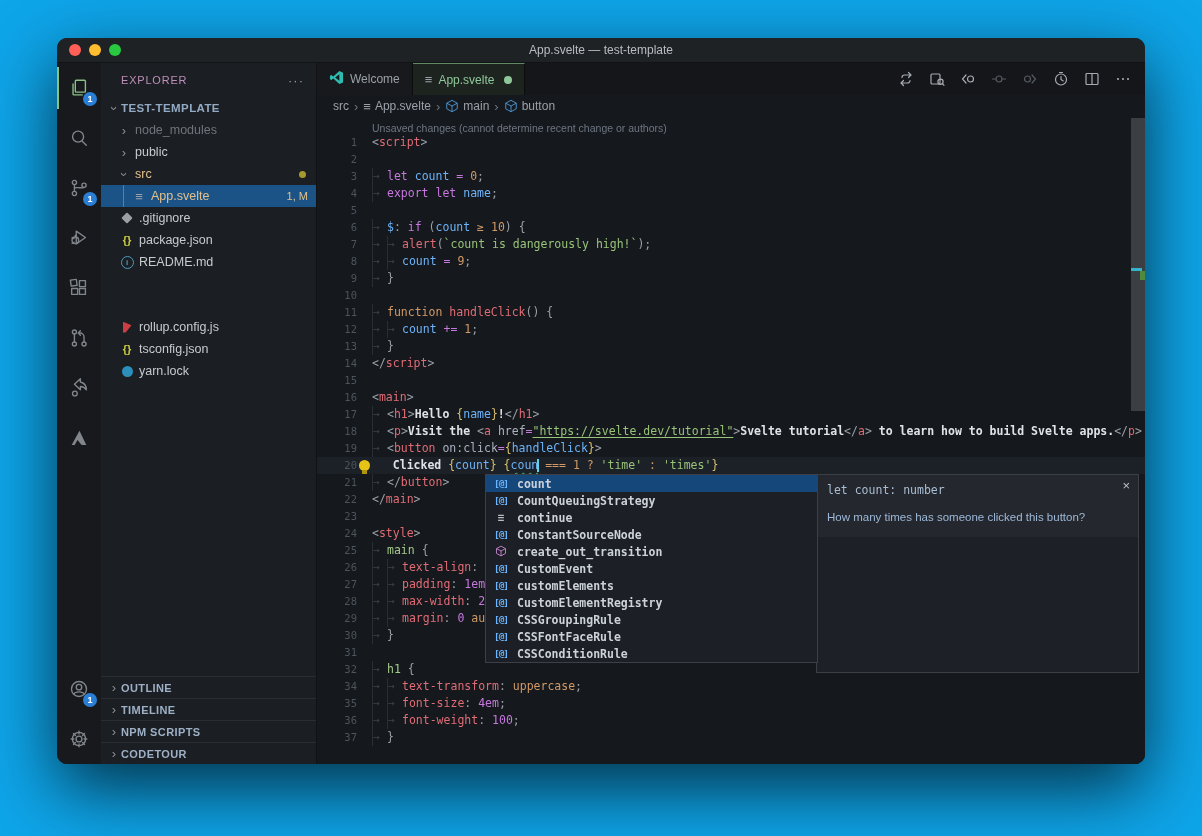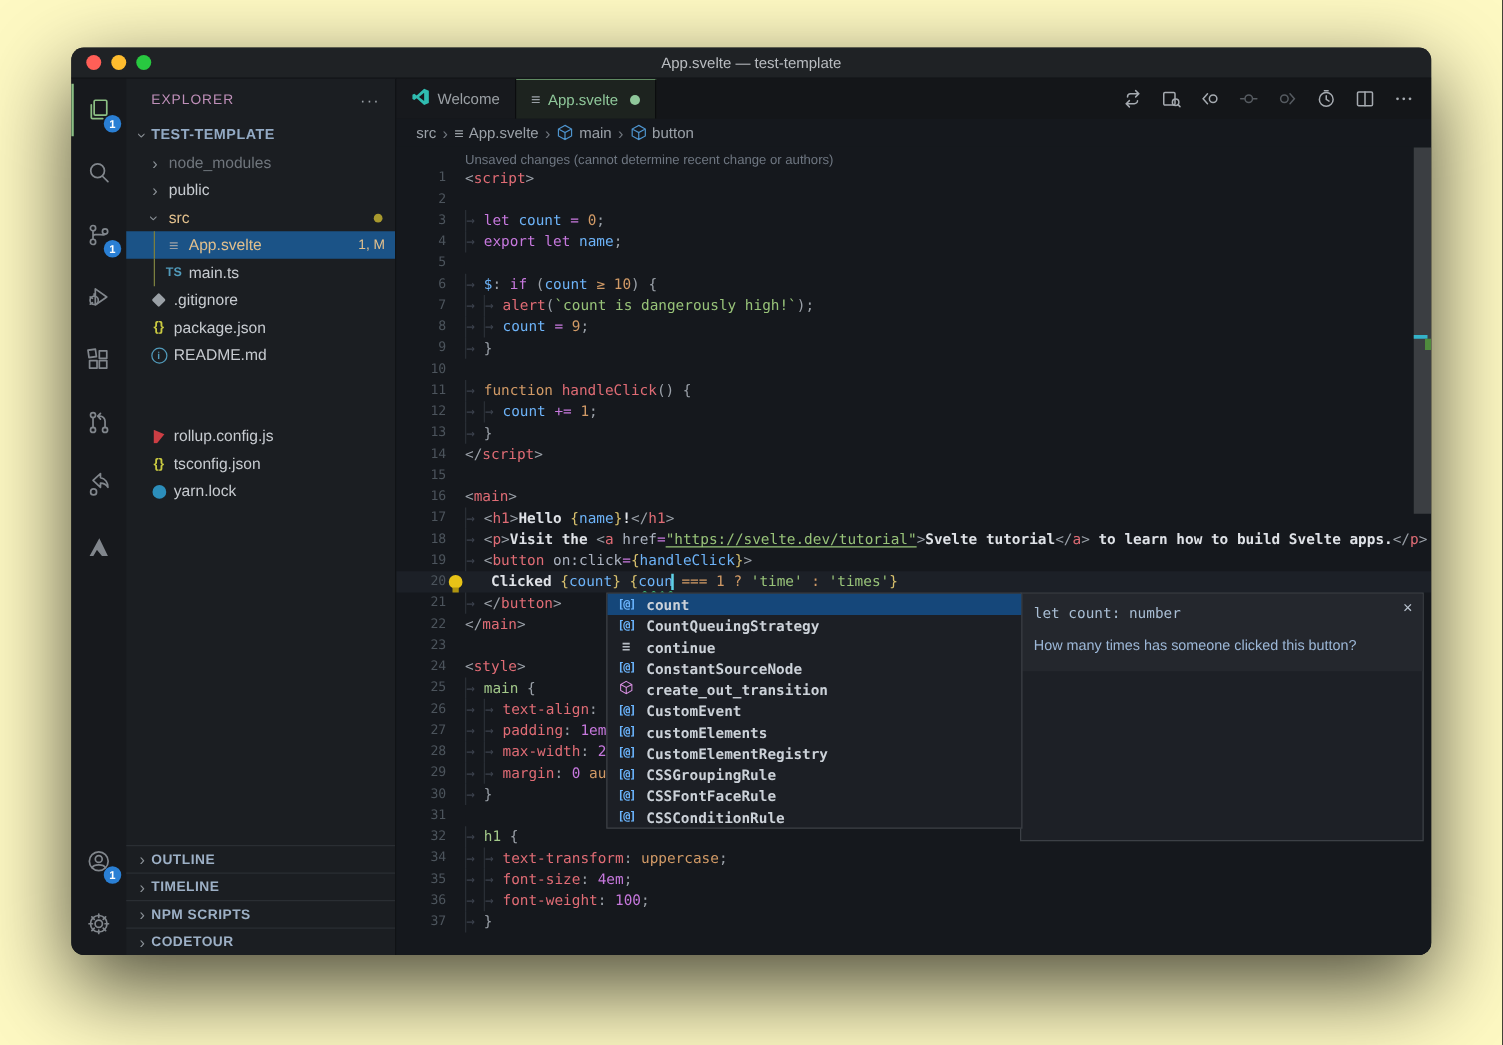--- a/index.html
+++ b/index.html
@@ -1,16 +1,16 @@
 <!DOCTYPE html>
 <html><head>
 <meta charset="utf-8">
 <style>
   html,body{margin:0;padding:0;background:#000;}
-  .stage{position:relative;width:1202px;height:836px;background:#fef9c3;overflow:hidden;
+  .stage{position:relative;width:1202px;height:836px;background:#0ea5e9;overflow:hidden;
          font-family:"Liberation Sans", sans-serif;}
   .window{position:absolute;left:57px;top:38px;width:1088px;height:726px;background:#15181d;
           border-radius:10px;overflow:hidden;box-shadow:0 25px 70px rgba(0,0,0,.7);}
   
   .titlebar{height:24px;background:#1f2225;display:flex;align-items:center;position:relative;
             border-bottom:1px solid #111316;}
   .lights{display:flex;gap:8px;margin-left:12px;}
   .light{width:12px;height:12px;border-radius:50%;}
   .l-red{background:#ff5f57}.l-yellow{background:#febc2e}.l-green{background:#28c840}
   .wtitle{position:absolute;left:0;right:0;text-align:center;font-size:12px;color:#b9bcc0;}
@@ -232,26 +232,20 @@
               <span class="name">src</span>
               <span class="dot"></span>
             </div>
             <div class="frow modified selected child" style="padding-left: 30px;">
               <span class="ficon">
                 <span class="i-lines">≡</span>
               </span>
               <span class="name">App.svelte</span>
               <span class="badge">1, M</span>
             </div>
-            <div class="frow child" style="padding-left: 30px;">
-              <span class="ficon">
-                <span class="i-ts">TS</span>
-              </span>
-              <span class="name">main.ts</span>
-            </div>
             <div class="frow" style="padding-left: 18px;">
               <span class="ficon">
                 <span class="i-git"></span>
               </span>
               <span class="name">.gitignore</span>
             </div>
             <div class="frow" style="padding-left: 18px;">
               <span class="ficon">
                 <span class="i-json">{}</span>
               </span>

